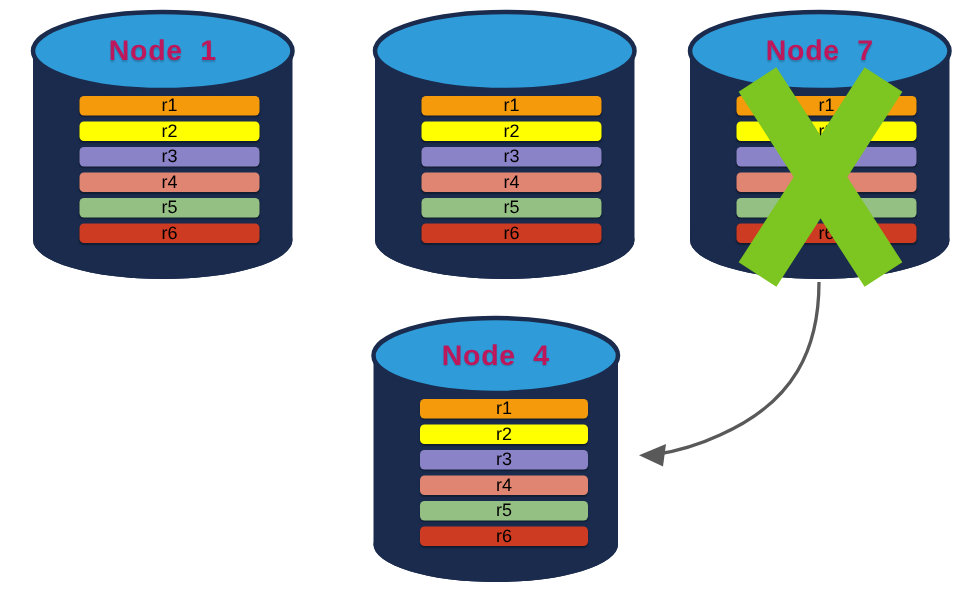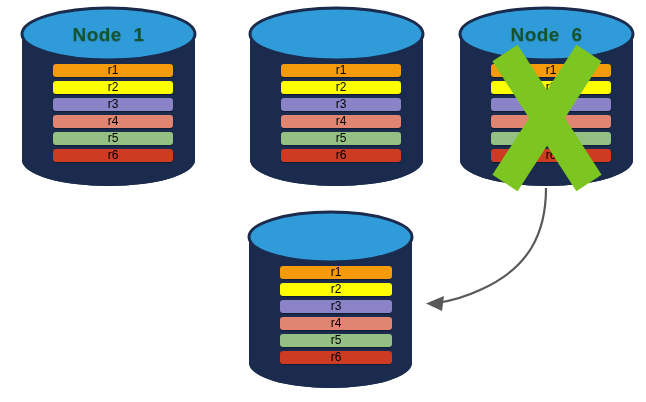--- a/index.html
+++ b/index.html
@@ -28,21 +28,21 @@
     position: absolute;
     left: 0;
     top: 0;
     overflow: visible;
   }
   .node-title {
     position: absolute;
     left: 0;
     width: 100%;
     text-align: center;
-    color: #14532d;
+    color: #be185d;
     font-weight: bold;
     font-size: 19px;
     letter-spacing: 0.5px;
     white-space: pre;
     font-family: "Liberation Sans", sans-serif;
     text-shadow: 0 1px 1px rgba(0,0,0,0.18);
   }
   .rows {
     position: absolute;
     left: 0;
@@ -145,21 +145,21 @@
       </div>
     </div>
   </div>
 
   <div class="node" id="node-3" style="left:460px; top:8px; width:173px; height:178px;">
     <svg class="node-svg" width="173" height="178" viewBox="0 0 173 178">
       <path d="M0,26 L0,152 A86.5,26 0 0 0 173,152 L173,26 Z" fill="#1A2B4D"></path>
       <ellipse cx="86.5" cy="152" rx="86.5" ry="26" fill="#1A2B4D"></ellipse>
       <ellipse cx="86.5" cy="26" rx="86.5" ry="26" fill="#2F9BD8" stroke="#1A2B4D" stroke-width="3"></ellipse>
     </svg>
-    <div class="node-title" style="top:16px;">Node  6</div>
+    <div class="node-title" style="top:16px;">Node  7</div>
     <div class="rows" style="top:56px; left:31px; width:120px;">
       <div class="row" style="background: rgb(245, 155, 11);">
         <span class="row-label">r1</span>
       </div>
       <div class="row" style="background: rgb(255, 255, 0);">
         <span class="row-label">r2</span>
       </div>
       <div class="row" style="background: rgb(139, 131, 200);">
         <span class="row-label">r3</span>
       </div>
@@ -181,20 +181,21 @@
       <line x1="94" y1="5" x2="10" y2="135" stroke="#7DC520" stroke-width="30"></line>
     </g>
   </svg>
 
   <div class="node" id="node-4" style="left:249px; top:212px; width:163px; height:176px;">
     <svg class="node-svg" width="163" height="176" viewBox="0 0 163 176">
       <path d="M0,25 L0,151 A81.5,25 0 0 0 163,151 L163,25 Z" fill="#1A2B4D"></path>
       <ellipse cx="81.5" cy="151" rx="81.5" ry="25" fill="#1A2B4D"></ellipse>
       <ellipse cx="81.5" cy="25" rx="81.5" ry="25" fill="#2F9BD8" stroke="#1A2B4D" stroke-width="3"></ellipse>
     </svg>
+    <div class="node-title" style="top:15px;">Node  4</div>
     <div class="rows" style="top:54px; left:31px; width:112px;">
       <div class="row" style="background: rgb(245, 155, 11);">
         <span class="row-label">r1</span>
       </div>
       <div class="row" style="background: rgb(255, 255, 0);">
         <span class="row-label">r2</span>
       </div>
       <div class="row" style="background: rgb(139, 131, 200);">
         <span class="row-label">r3</span>
       </div>

